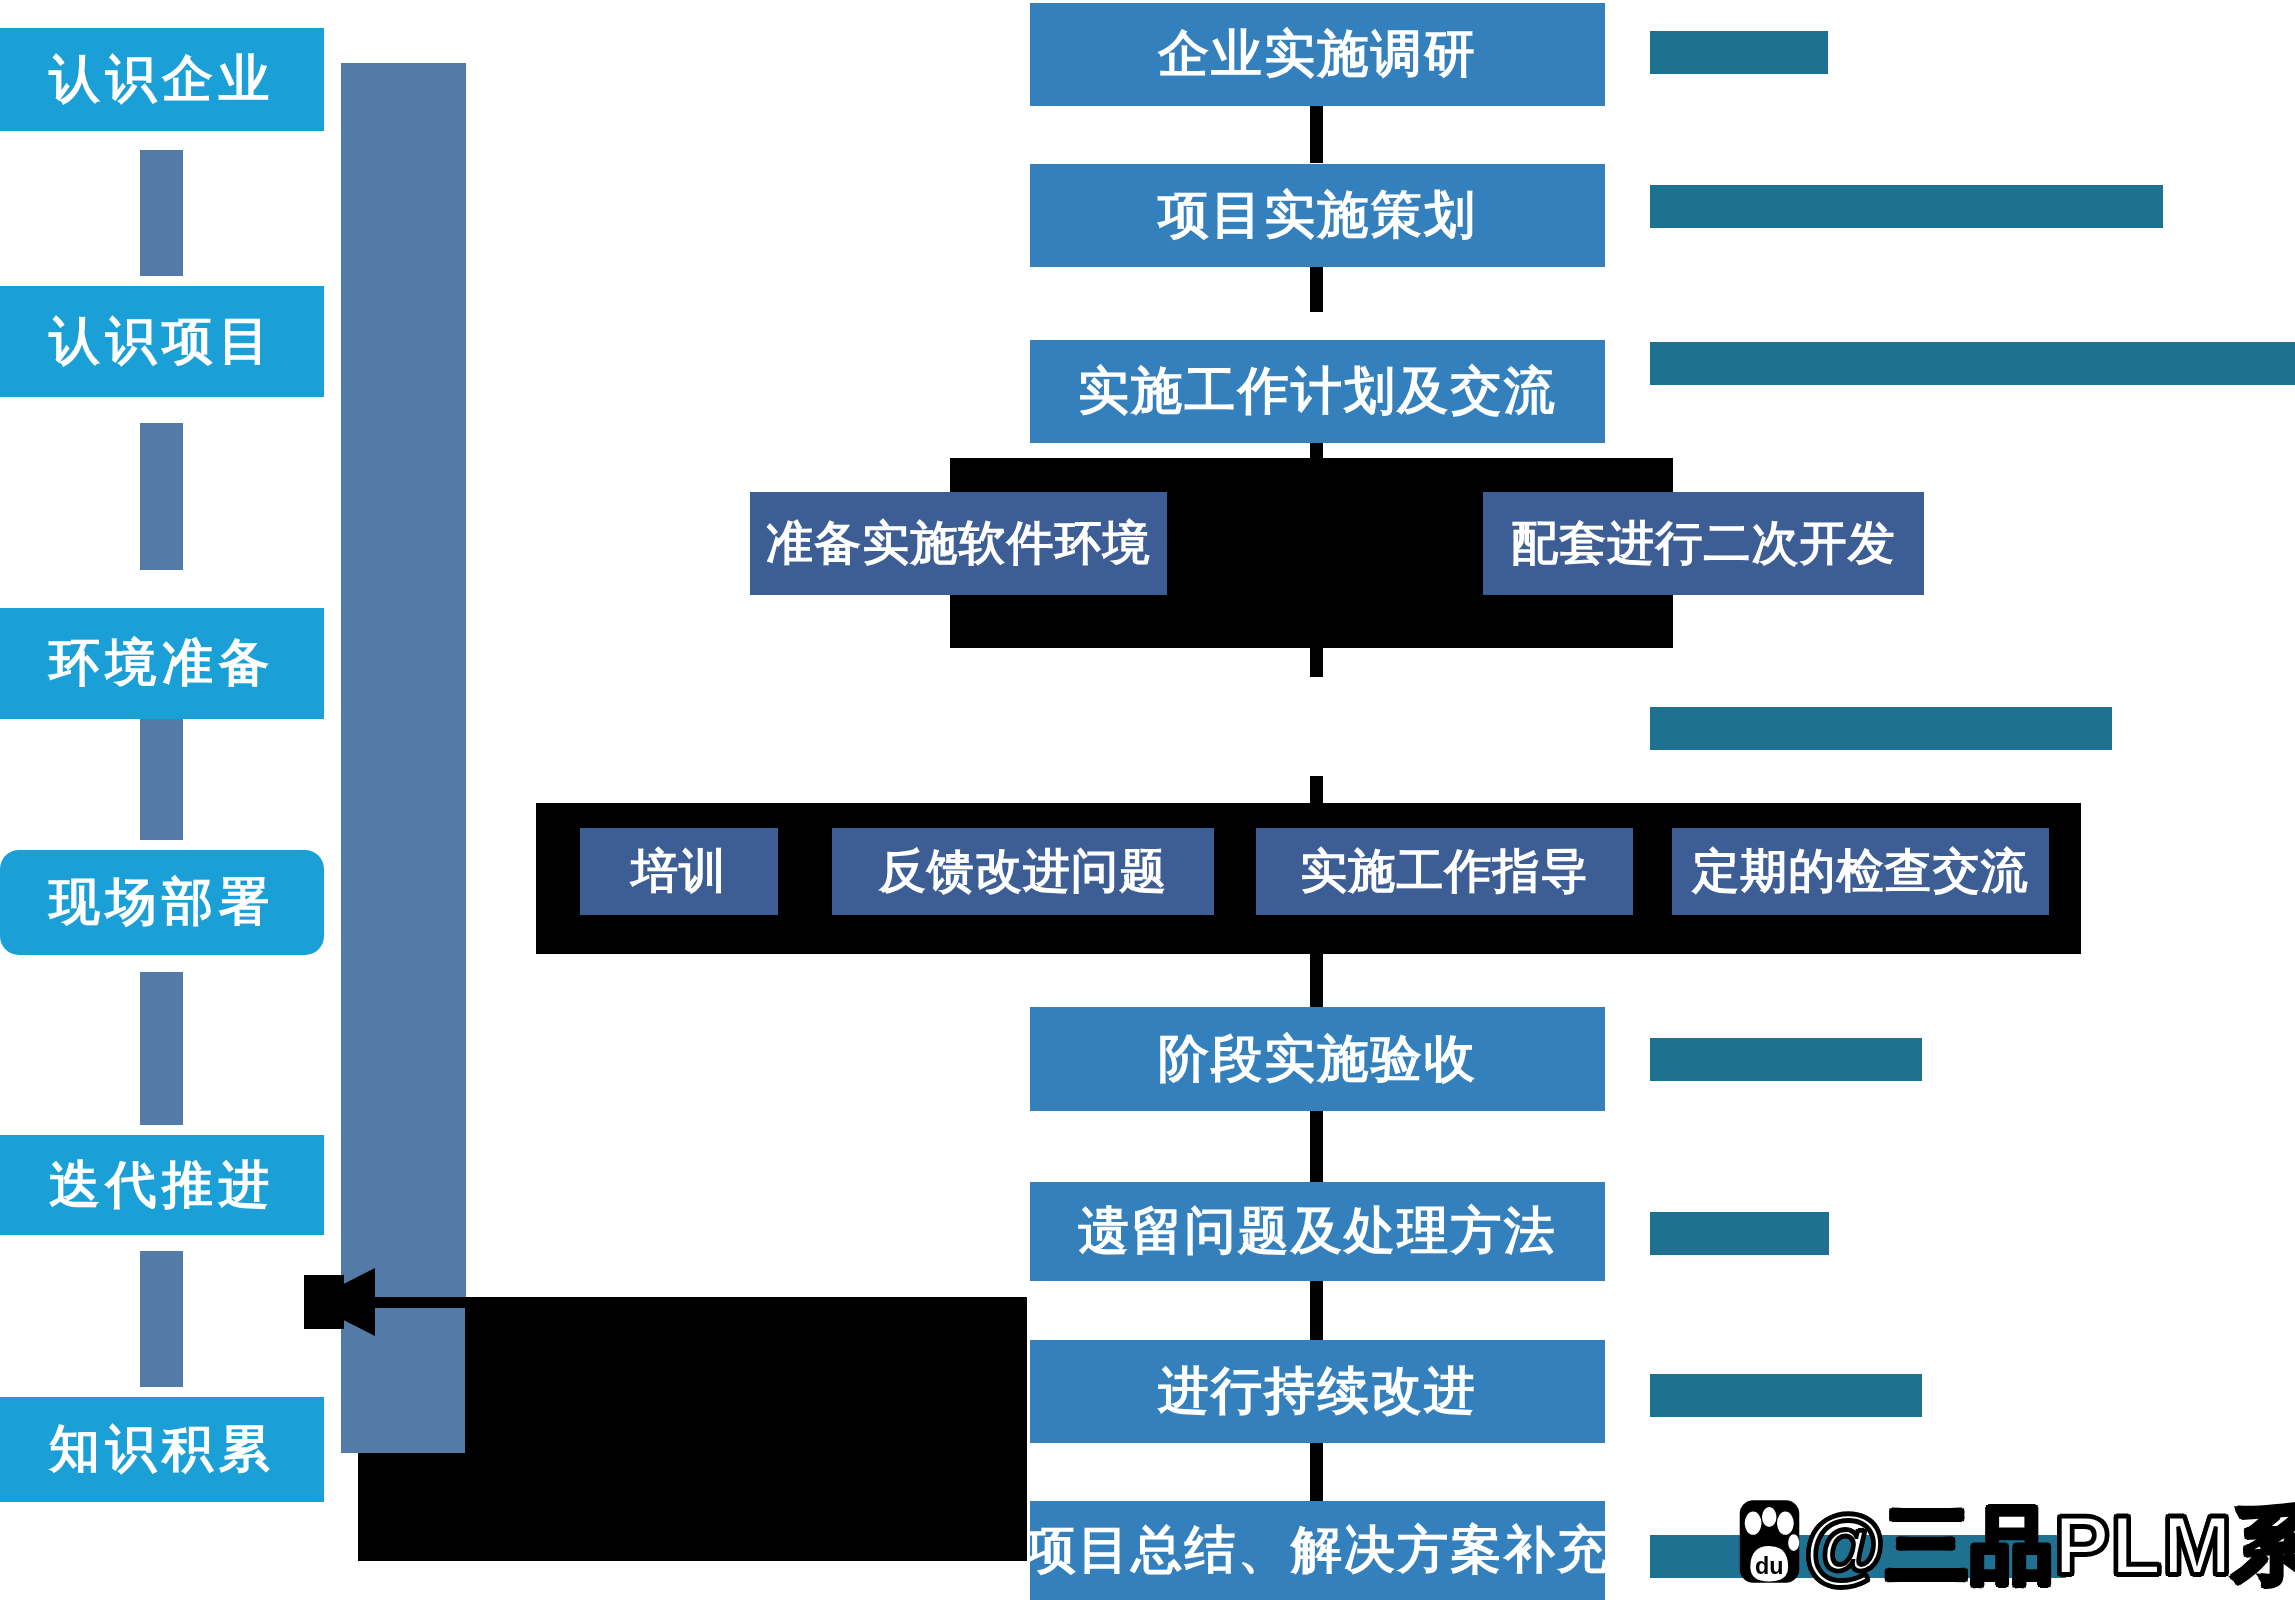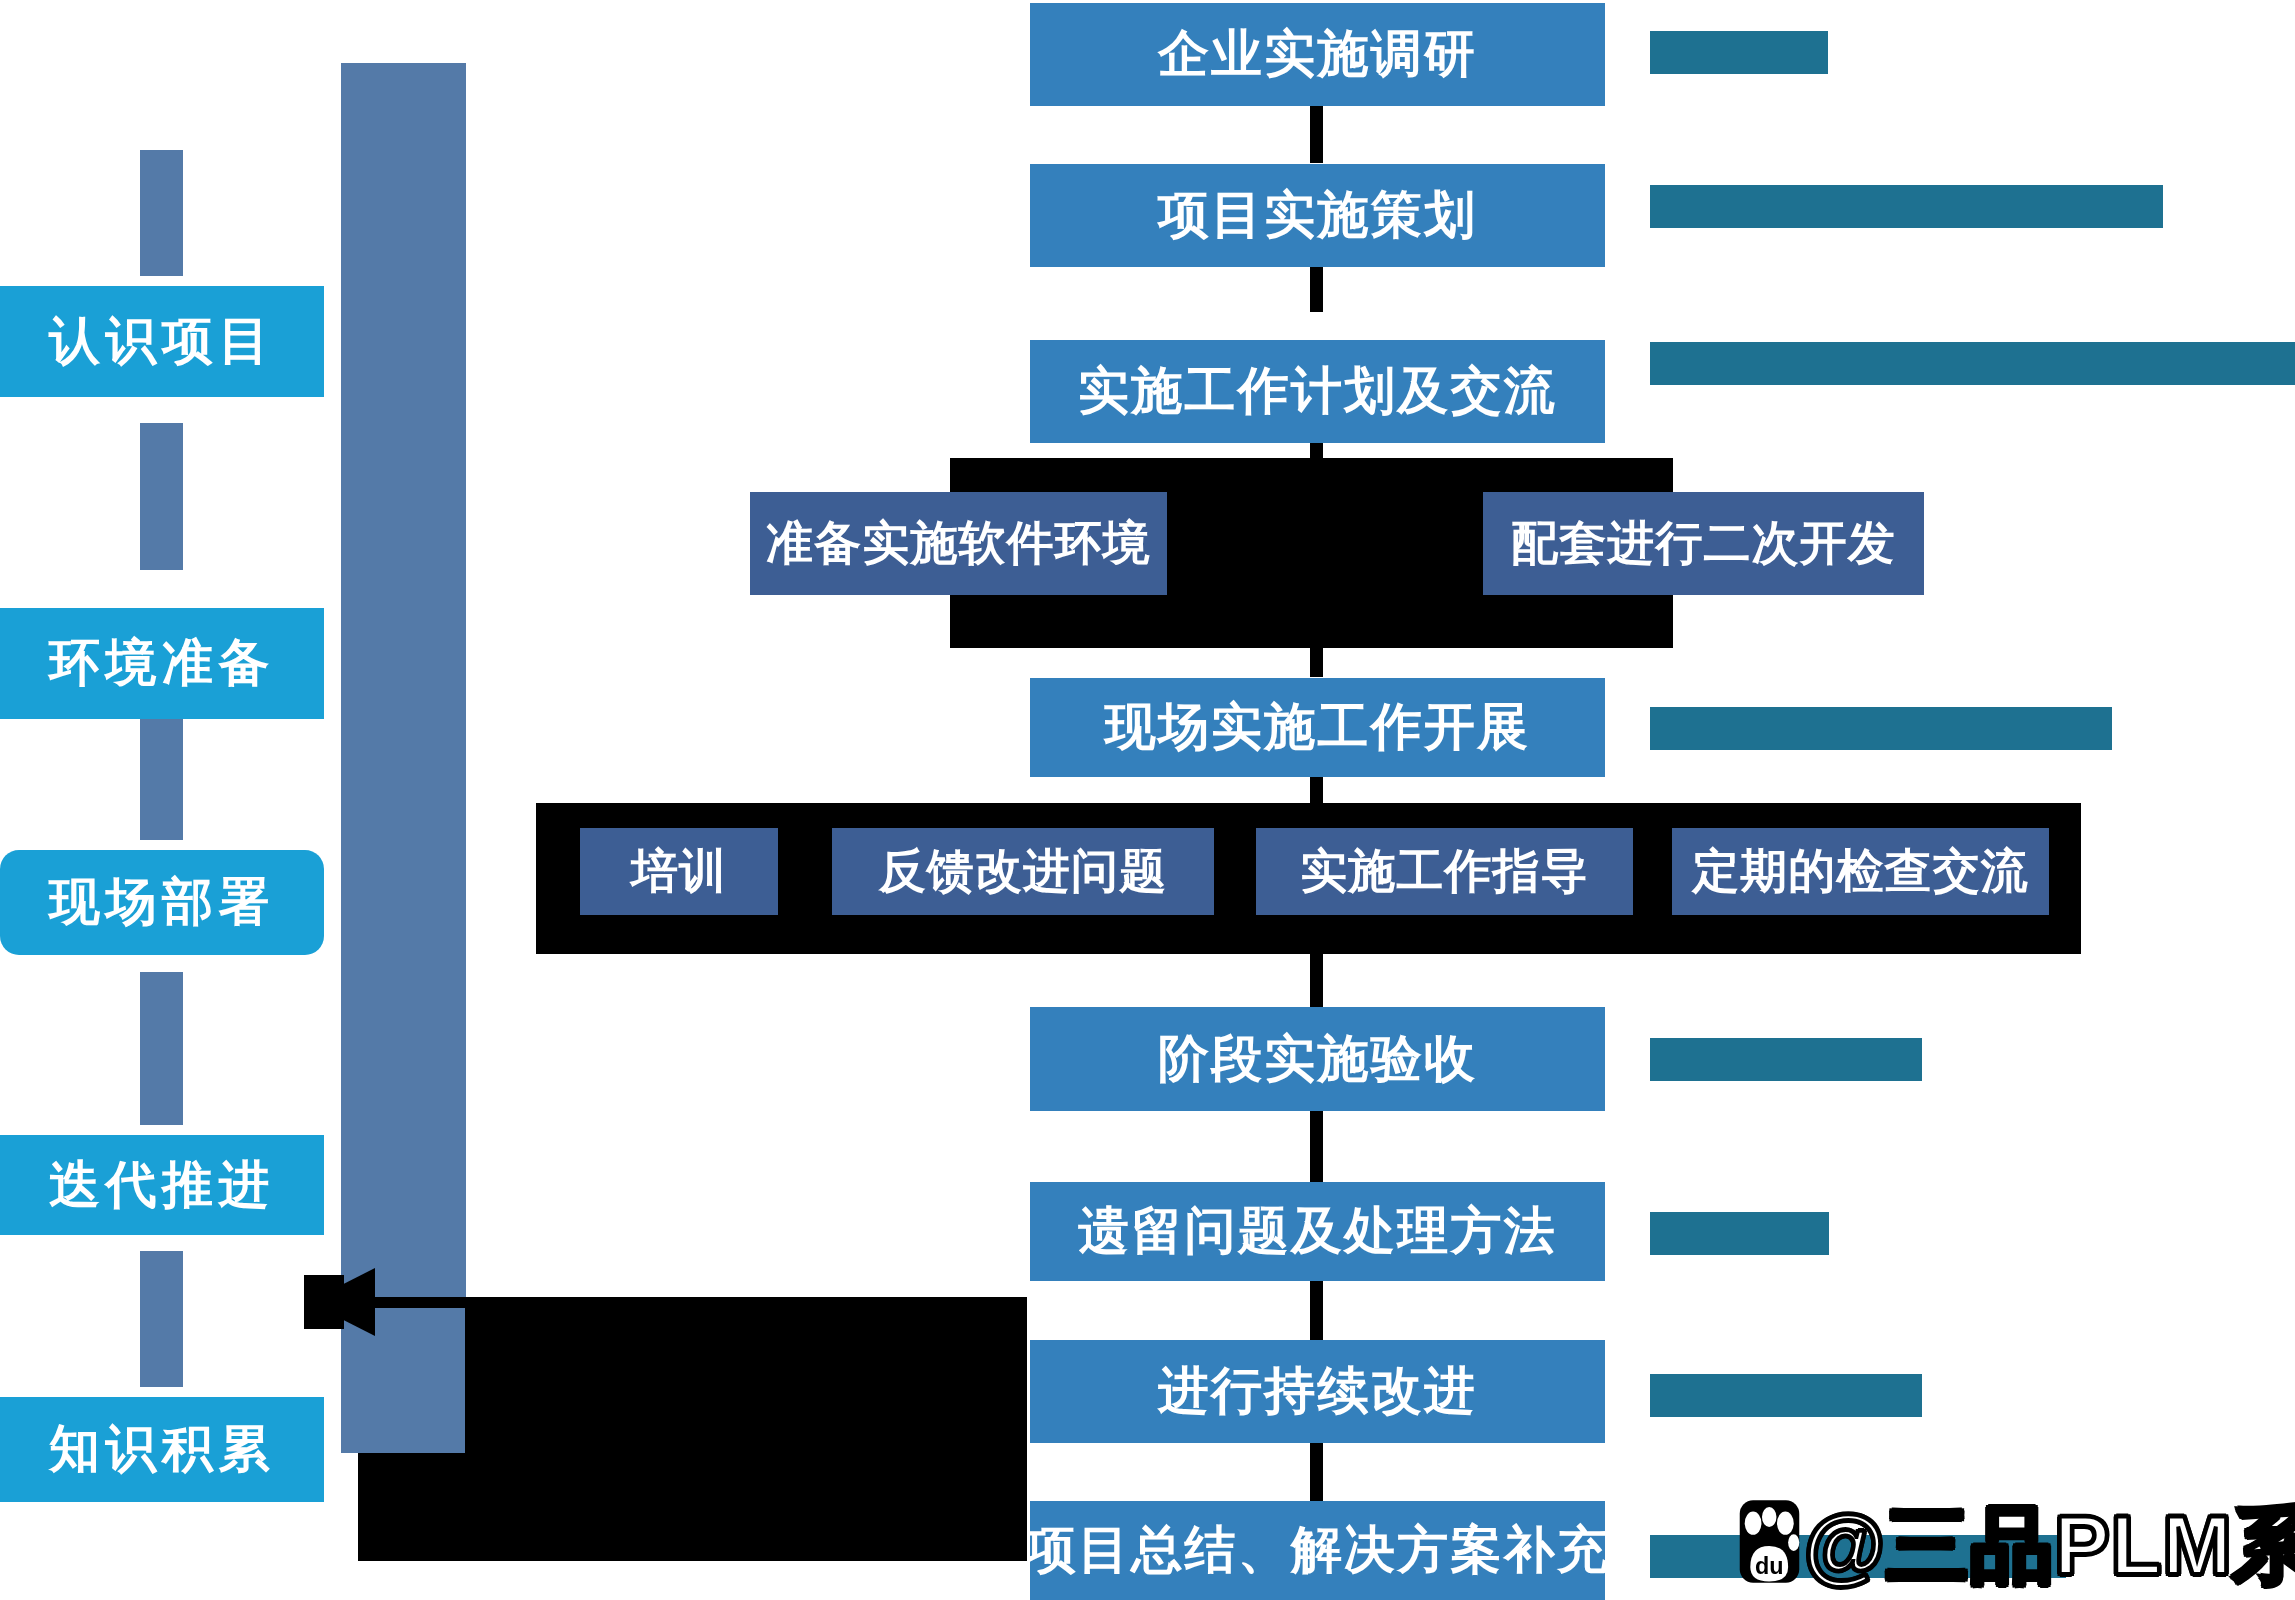--- a/index.html
+++ b/index.html
@@ -45,20 +45,21 @@
 
 <div class="canvas">
 
   <div class="tall-track"></div>
   <div class="track-conn" style="top:150px;height:126px;"></div>
   <div class="track-conn" style="top:423px;height:147px;"></div>
   <div class="track-conn" style="top:708px;height:132px;"></div>
   <div class="track-conn" style="top:972px;height:153px;"></div>
   <div class="track-conn" style="top:1251px;height:136px;"></div>
 
+  <div class="box stage" style="top:28px;height:103px;">认识企业</div>
   <div class="box stage" style="top:286px;height:111px;">认识项目</div>
   <div class="box stage" style="top:608px;height:111px;">环境准备</div>
   <div class="box stage" style="top:850px;height:105px;border-radius:19px;">现场部署</div>
   <div class="box stage" style="top:1135px;height:100px;">迭代推进</div>
   <div class="box stage" style="top:1397px;height:105px;">知识积累</div>
 
   <div class="flow-conn" style="top:105px;height:58px;"></div>
   <div class="flow-conn" style="top:267px;height:45px;"></div>
   <div class="flow-conn" style="top:415px;height:43px;"></div>
   <div class="flow-conn" style="top:648px;height:29px;"></div>
@@ -75,21 +76,20 @@
   <div class="box sub" style="left:1483px;top:492px;width:441px;height:103px;">配套进行二次开发</div>
 
   <div class="box sub" style="left:580px;top:828px;width:198px;height:87px;">培训</div>
   <div class="box sub" style="left:832px;top:828px;width:382px;height:87px;">反馈改进问题</div>
   <div class="box sub" style="left:1256px;top:828px;width:377px;height:87px;">实施工作指导</div>
   <div class="box sub" style="left:1672px;top:828px;width:377px;height:87px;">定期的检查交流</div>
 
   <div class="box flow" style="top:2.8px;height:103px;">企业实施调研</div>
   <div class="box flow" style="top:164px;height:103px;">项目实施策划</div>
   <div class="box flow" style="top:296px;height:103px;margin-top:44px;">实施工作计划及交流</div>
-  <div class="box flow" style="top:678px;height:99px;">现场实施工作开展</div>
   <div class="box flow" style="top:1007px;height:104px;">阶段实施验收</div>
   <div class="box flow" style="top:1182px;height:99px;">遗留问题及处理方法</div>
   <div class="box flow" style="top:1340px;height:103px;">进行持续改进</div>
   <div class="box flow" style="top:1501px;height:99px;">项目总结、解决方案补充</div>
 
   <div class="bar" style="top:30.5px;width:178px;"></div>
   <div class="bar" style="top:185px;width:513px;"></div>
   <div class="bar" style="top:342px;width:646px;"></div>
   <div class="bar" style="top:707px;width:462px;"></div>
   <div class="bar" style="top:1038px;width:272px;"></div>

